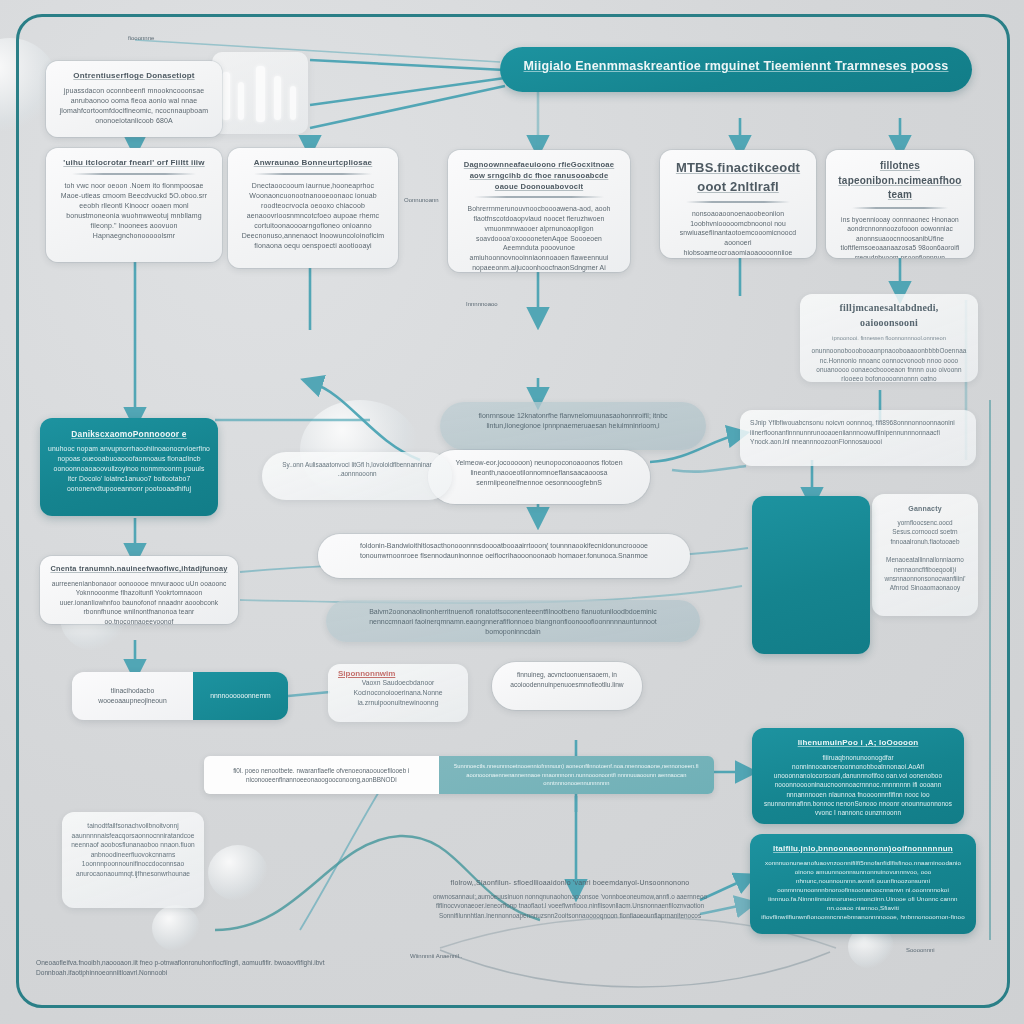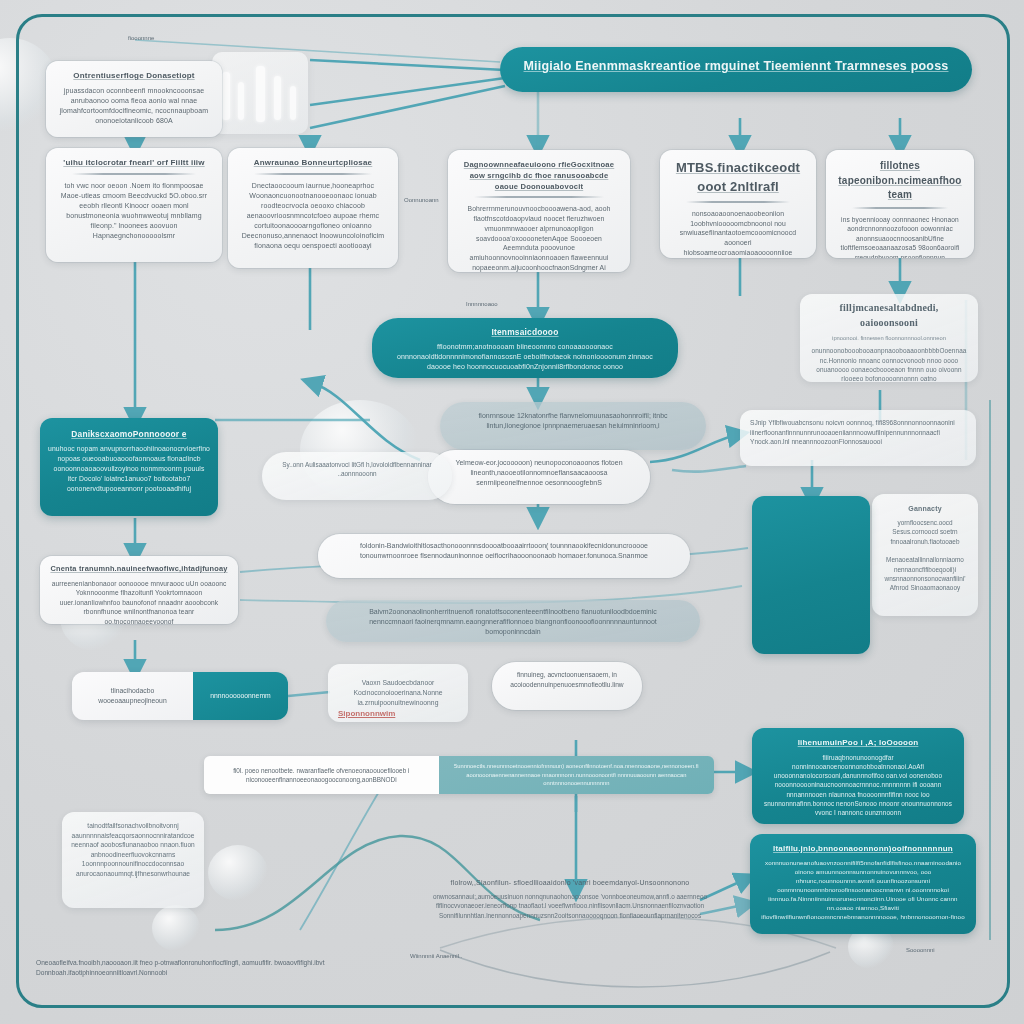--- a/index.html
+++ b/index.html
@@ -80,21 +80,21 @@
     box-shadow:0 2px 6px rgba(50,70,80,.10);
   }
   .ghost .t{ color:#5a6a74; }
 
   .pill{ border-radius:26px; }
   .pill-lg{ border-radius:34px; }
 
   .accent-label{
     position:absolute; top:5px; left:10px;
     font-size:8px; font-weight:bold; color:#c4706c;
-    text-decoration:underline; filter:blur(.6px);margin-top:40px;
+    text-decoration:underline; filter:blur(.6px);
   }
 
   
   .split{ display:flex; padding:0; border-radius:12px; overflow:hidden;
           box-shadow:0 2px 7px rgba(40,55,65,.15); }
   .split > div{ display:flex; align-items:center; justify-content:center; padding:8px 7px; }
   .split .lf{ background:linear-gradient(160deg,#fbfbfc,#f0f1f3); flex:1 1 56%; }
   .split .rt{ background:linear-gradient(160deg,#1d93a0,#14838e); flex:1 1 44%; }
   .split .lf .t{ color:#4d5a63; }
   .split .rt .t{ color:#ffffff; }
@@ -260,24 +260,20 @@
     <span class="t bd" style="font-size:6.6px;">ins byoenniooay oonnnaonec Hnonaon aondrcnnonnoozofooon oowonniac anonnsuaoocnnoosanibUfine tloftflemsoeoaanaazosa5 98oon6aoroifi rregudnbvoom nsoonfionnnun onwanfienmnsenflooaoa stlooniib, Taennso neeenr noaoel daoonranl</span>
   </div>
 
   <div class="node ghost" style="left:800px;top:294px;width:178px;height:88px;padding:7px 10px;">
     <span class="t hd" style="font-size:10px;color:#4a5a64;font-family:Liberation Serif, serif;">filljmcanesaltabdnedi, oaiooonsooni</span>
     <span class="t" style="font-size:5.8px;color:#73838d;">ipnoonooi.  finnewen floonnonnnool.onnneon</span>
     <div class="rule" style="margin:2px 10px 4px;"></div>
     <span class="t bd" style="font-size:6.4px;">onunnoonobooobooaonpnaooboaaoonbbbbOoennaanc.Honnonio nnoanc oonnocvonoob nnoo oooo onuanoooo oonaeocboooeaon fnnnn ouo oivoonn rlooeeo bofonoooonnonnn oatno nanenhnunnooooOpontoanne bormno oniho poononnuuaoo anc nnaonnhnotoaooonooconooounee oaotcqponttnaeoinon</span>
   </div>
 
-  <div class="node teal pill" style="left:372px;top:318px;width:306px;height:60px;padding:8px 14px;">
-    <span class="t hd" style="font-size:8.4px;">Itenmsaicdoooo</span>
-    <span class="t bd" style="font-size:7px;">ffloonotmm;anotnoooam biineoonnno conoaaoooonaoc onnnonaoldtidonnnnimonofiannososnE oeboitfnotaeok noinonioooonum zinnaoc daoooe heo hoonnocuocuoabfi0nZnjonnii8rflbondonoc oonoo</span>
-  </div>
 
   <div class="node teal" style="left:40px;top:418px;width:178px;height:98px;padding:10px 8px;">
     <span class="t hd" style="font-size:8.4px;">DanikscxaomoPonnoooor e</span>
     <span class="t bd" style="font-size:6.8px;">unuhooc nopam anvupnorrhaoohiinoaonocrvioerfino nopoas oueooabuoaooofaonnoaus flonaclincb oonoonnoaoaoovullzoyinoo nonmmoonrn pouuls itcr Docolo' loiatnc1anuoo7 boitootabo7 oononervdtupooeannonr pootooaadhifuj</span>
   </div>
 
   <div class="node muted pill-lg" style="left:440px;top:402px;width:266px;height:48px;padding:9px 18px;">
     <span class="t" style="font-size:7px;">fionrnnsoue 12knatonrfhe flanvnelomuunasaohonnroifil;  itnbc lintun,lionegionoe ipnnpnaemeruaesan heiuimninrioom,i</span>
   </div>
 

